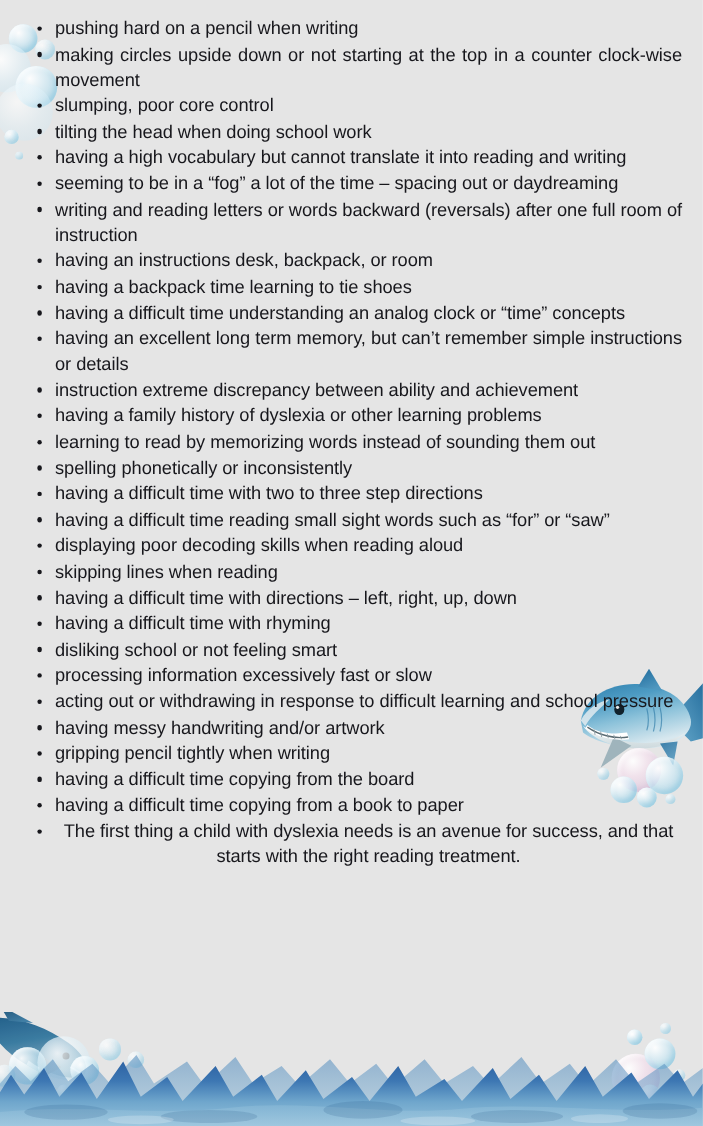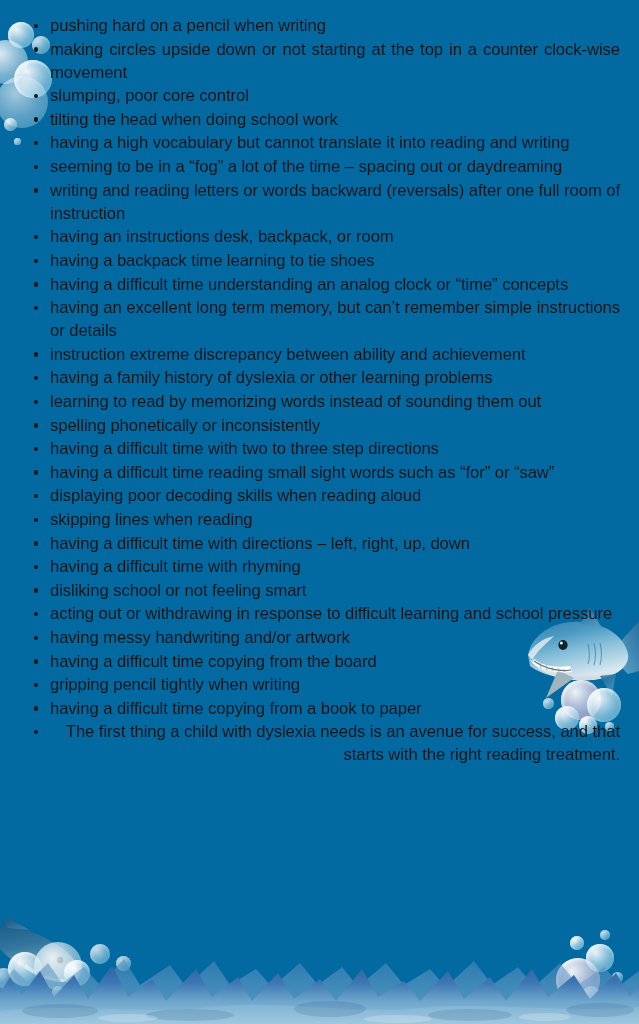--- a/index.html
+++ b/index.html
@@ -11,21 +11,21 @@
     height: 1024px;
     overflow: hidden;
     background: #f2f9fd;
     font-family: "Liberation Sans", sans-serif;
   }
 
   #page {
     position: relative;
     width: 639px;
     height: 1024px;
-    background: #0369a1;
+    background: #e5e5e5;
     overflow: hidden;
   }
 
   
   .bubble {
     position: absolute;
     border-radius: 50%;
     pointer-events: none;
   }
 
@@ -115,21 +115,21 @@
     position: absolute;
     left: 6px;
     top: 9.6px;
     width: 4.4px;
     height: 4.4px;
     border-radius: 50%;
     background: #17171c;
   }
 
   #symptom-list li:last-child {
-    text-align: right;
+    text-align: center;
   }
 </style>
 </head>
 <body>
 
 <div id="page">
 
   <div id="bubbles-topleft">
     <div class="bubble bub-blue" style="left:30px; top:8px;  width:26px; height:26px;"></div>
     <div class="bubble bub-soft" style="left:6px;  top:26px; width:44px; height:44px;"></div>
@@ -224,24 +224,25 @@
     <li>having a family history of dyslexia or other learning problems</li>
     <li>learning to read by memorizing words instead of sounding them out</li>
     <li>spelling phonetically or inconsistently</li>
     <li>having a difficult time with two to three step directions</li>
     <li>having a difficult time reading small sight words such as “for” or “saw”</li>
     <li>displaying poor decoding skills when reading aloud</li>
     <li>skipping lines when reading</li>
     <li>having a difficult time with directions – left, right, up, down</li>
     <li>having a difficult time with rhyming</li>
     <li>disliking school or not feeling smart</li>
+    <li>processing information excessively fast or slow</li>
     <li>acting out or withdrawing in response to difficult learning and school pressure</li>
     <li>having messy handwriting and/or artwork</li>
+    <li>gripping pencil tightly when writing</li>
     <li>having a difficult time copying from the board</li>
-    <li>gripping pencil tightly when writing</li>
     <li>having a difficult time copying from a book to paper</li>
     <li>The first thing a child with dyslexia needs is an avenue for success, and that starts with the right reading treatment.</li>
   </ul>
 
   <svg id="shark-bottomleft" viewBox="0 0 118 70">
     <defs>
       <linearGradient id="shark2Body" x1="0" y1="0" x2="0.3" y2="1">
         <stop offset="0%" stop-color="#1b5a86"></stop>
         <stop offset="45%" stop-color="#35789f"></stop>
         <stop offset="100%" stop-color="#8fb3c4"></stop>

